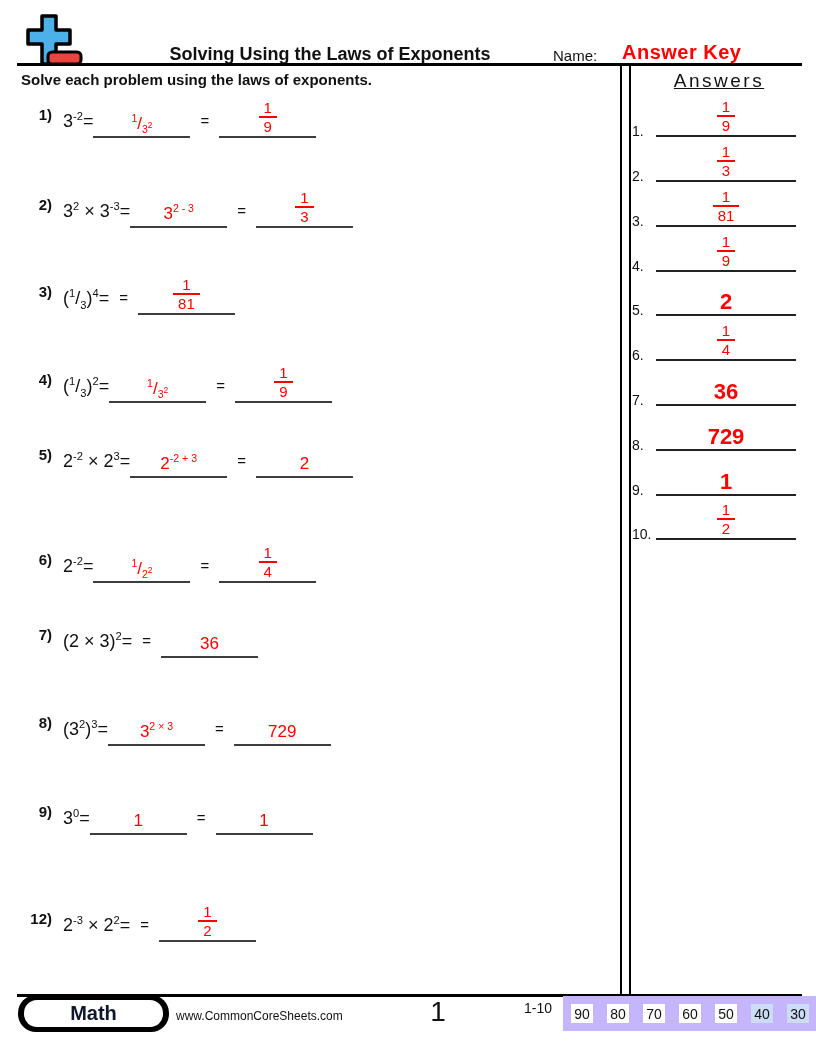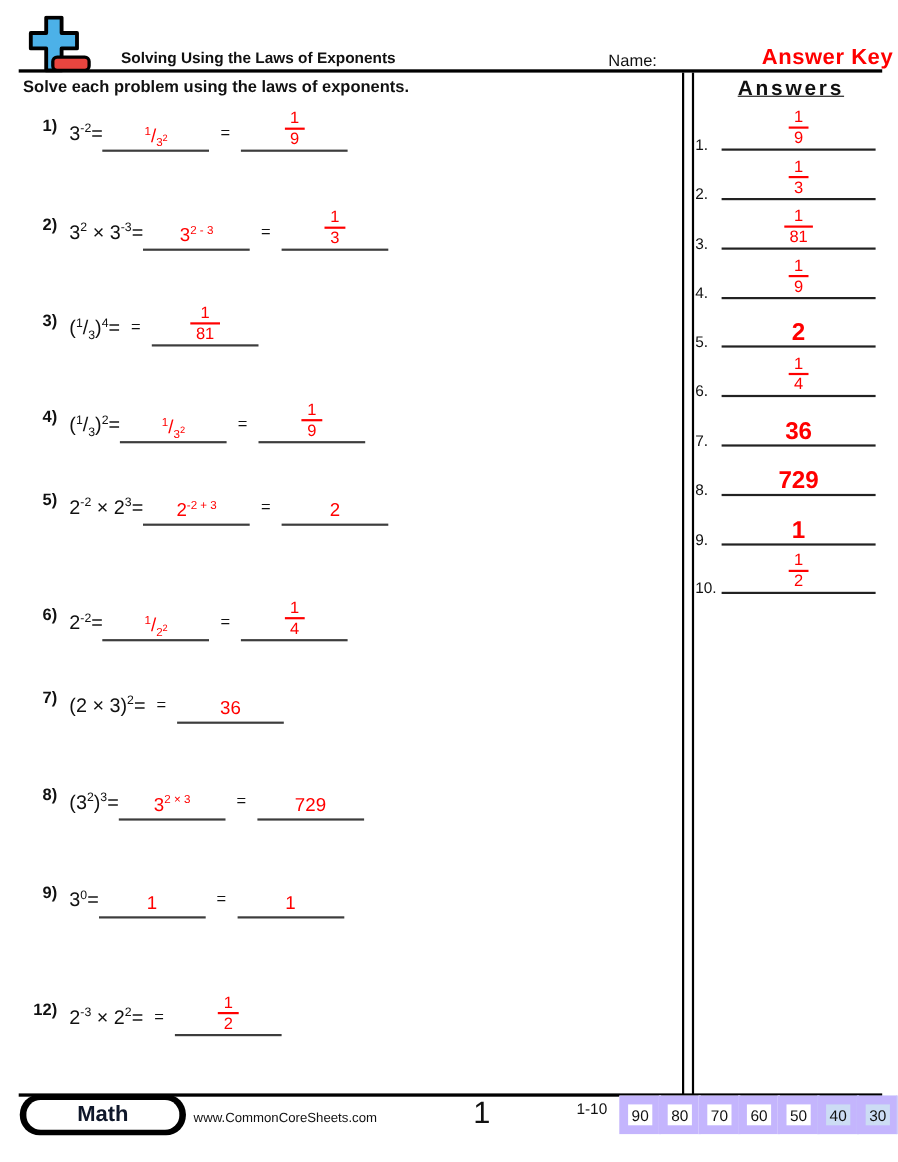--- a/index.html
+++ b/index.html
@@ -2,32 +2,32 @@
 <html><head>
 <meta charset="utf-8">
 <style>
   html,body{margin:0;padding:0;background:#fff;}
   .page{position:relative;width:816px;height:1056px;background:#fff;overflow:hidden;
         font-family:"Liberation Sans",sans-serif;color:#111;}
 
   
   .logo{position:absolute;left:24px;top:14px;width:64px;height:54px;}
   .hline{position:absolute;left:17px;right:14px;top:63px;height:3px;background:#000;}
-  .title{position:absolute;left:110px;width:440px;top:44px;text-align:left;
-         font-size:14px;font-weight:bold;white-space:nowrap;}
+  .title{position:absolute;left:110px;width:440px;top:44px;text-align:center;
+         font-size:18px;font-weight:bold;white-space:nowrap;}
   .name-label{position:absolute;left:553px;top:47px;font-size:15px;}
-  .answer-key{position:absolute;left:622px;width:190px;top:41px;text-align:right;
+  .answer-key{position:absolute;left:622px;width:190px;top:41px;text-align:left;
               font-size:20px;font-weight:bold;letter-spacing:.5px;}
   .instructions{position:absolute;left:21px;top:71px;font-size:15px;font-weight:bold;}
 
   
   .divider{position:absolute;left:620px;top:66px;bottom:61px;width:7px;
            border-left:2px solid #000;border-right:2px solid #000;}
   .answers-heading{position:absolute;left:630px;width:178px;top:70px;text-align:center;
-                   font-size:19px;font-weight:bold;letter-spacing:2.5px;
+                   font-size:19px;font-weight:normal;letter-spacing:2.5px;
                    text-decoration:underline;}
   .ansrow{position:absolute;left:628px;width:182px;height:44px;}
   .aline{position:absolute;left:28px;right:14px;bottom:0;border-bottom:2px solid #222;height:0;}
   .alabel{position:absolute;left:4px;bottom:-2px;font-size:14px;color:#111;}
   .aval{position:absolute;left:28px;right:14px;bottom:2px;text-align:center;line-height:1;}
   .aval.big{color:#f00;font-weight:bold;font-size:22px;bottom:3px;}
 
   
   .problem{position:absolute;left:20px;width:595px;height:42px;display:flex;
            align-items:flex-end;white-space:nowrap;}

